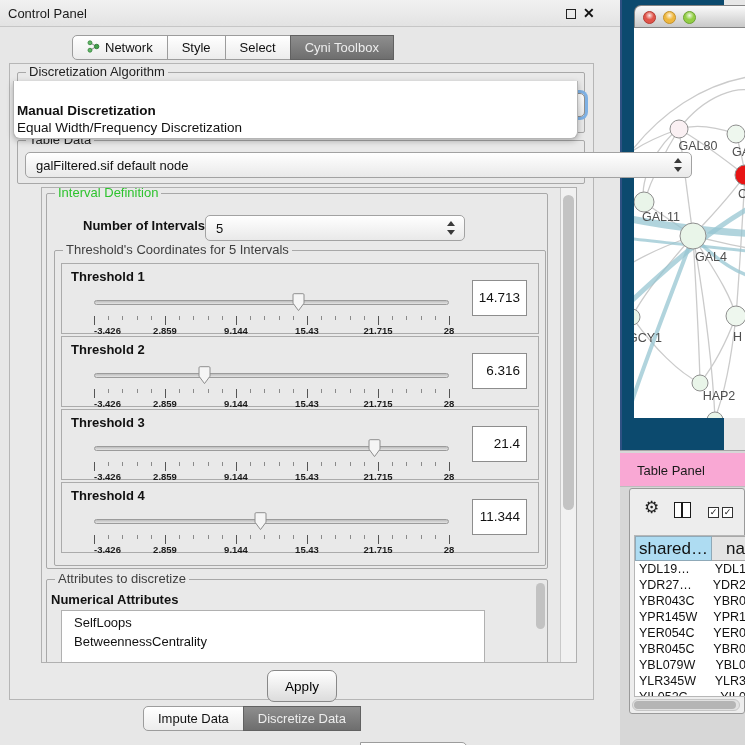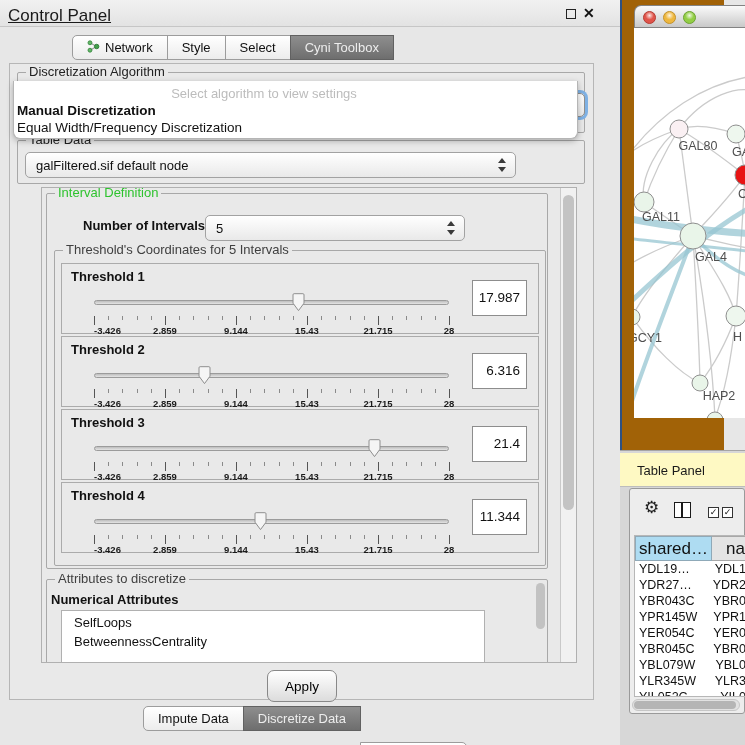--- a/index.html
+++ b/index.html
@@ -3,21 +3,21 @@
 <meta charset="utf-8">
 <style>
   * { box-sizing: border-box; margin: 0; padding: 0; }
   html,body { width:745px; height:745px; overflow:hidden; }
   body { font-family:"Liberation Sans", sans-serif; background:#e7e7e7; color:#111; position:relative; }
   .root { position:absolute; inset:0; }
 
   
   .cp-titlebar { position:absolute; left:0; top:0; width:620px; height:27px;
     background:linear-gradient(#f1f1f1,#e3e3e3); border-bottom:1px solid #c6c6c6; }
-  .cp-title { position:absolute; left:8px; top:6px; font-size:17px; color:#1a1a1a;text-decoration:underline; }
+  .cp-title { position:absolute; left:8px; top:6px; font-size:13px; color:#1a1a1a; }
   .float-ic { position:absolute; left:566px; top:9px; width:10px; height:10px; border:1.5px solid #222; background:transparent; }
   .close-ic { position:absolute; left:583px; top:5px; font-size:14px; font-weight:bold; color:#111; }
 
   
   .tabbar { position:absolute; display:flex; }
   .top-tabbar { left:72px; top:35px; }
   .bottom-tabbar { left:143px; top:706px; }
   .seg { display:flex; align-items:center; gap:5px; padding:0 14px; height:25px;
     background:linear-gradient(#ffffff,#ececec); border:1px solid #9c9c9c; margin-left:-1px;
     font-size:13px; color:#111; white-space:nowrap; }
@@ -101,33 +101,33 @@
   .attr-item { font-size:13px; line-height:19px; padding-left:12px; white-space:nowrap; }
   .attr-scroll { position:absolute; right:2px; top:3px; width:9px; height:46px;
     background:#c2c2c2; border-radius:5px; }
 
   .apply-btn { position:absolute; left:267px; top:670px; width:70px; height:32px;
     background:linear-gradient(#ffffff,#dcdcdc); border:1px solid #888; border-radius:7px;
     font-size:13.5px; font-family:"Liberation Sans", sans-serif; }
 
   
   .net-frame { position:absolute; left:620px; top:0; width:104px; height:450px;
-    background:#a16207; border-left:2px solid #2f5183; }
+    background:#0c4a6e; border-left:2px solid #2f5183; }
   .net-titlebar { position:absolute; left:12px; top:5px; width:113px; height:23px;
     background:linear-gradient(#fafafa,#c9c9c9); border:1px solid #838383; border-right:none;
     border-top-left-radius:7px; }
   .light { position:absolute; top:4.5px; width:13px; height:13px; border-radius:50%; }
   .net-canvas { position:absolute; left:12px; top:28px; width:113px; height:390px;
     background:#fff; overflow:hidden; }
 
   
   .right-lower { position:absolute; left:620px; top:450px; width:125px; height:295px;
     background:#d7d7d7; border-top:1px solid #a5a5a5; }
   .tp-titlebar { position:absolute; left:0; top:2px; width:125px; height:34px;
-    background:#fef9c3; border-bottom:1px solid #bdbdbd; }
+    background:#f9a8d4; border-bottom:1px solid #bdbdbd; }
   .tp-title { position:absolute; left:17px; top:10px; font-size:13px; color:#1a1a1a; }
   .tp-box { position:absolute; left:9px; top:37px; width:116px; height:226px;
     background:#ededed; border:1px solid #9a9a9a; border-radius:3px; }
   .gear { position:absolute; left:14px; top:10px; font-size:17px; color:#222; line-height:17px; }
   .col-ic { position:absolute; left:44px; top:13px; width:17px; height:16px;
     border:1.5px solid #1a1a1a; background:#fff; }
   .col-ic::after { content:""; position:absolute; left:6px; top:0; bottom:0; width:1.5px; background:#1a1a1a; }
   .chk { position:absolute; top:18px; width:11px; height:11px; border:1.5px solid #333;
     background:#fff; font-size:9px; line-height:8px; text-align:center; color:#111; }
   .tp-table { position:absolute; left:4px; top:46px; width:112px; height:162px;
@@ -184,30 +184,29 @@
   <div class="main-box"></div>
 
   <div class="group algo-group">
     <span class="gtitle dark">Discretization Algorithm</span>
   </div>
   <div class="focus-combo">
     <span class="stepper" style="right:10px"></span>
   </div>
 
   <div class="popup">
-    <div class="popup-hint">Select algorithm to view settings</div>
     <div class="popup-opts">
         <div class="popup-opt bold">Manual Discretization</div>
         <div class="popup-opt">Equal Width/Frequency Discretization</div>
       </div>
   </div>
 
   <div class="group td-group">
     <span class="gtitle dark">Table Data</span>
-    <div class="combo" style="left:7px; top:11px; width:491px; height:26px;">
+    <div class="combo" style="left:7px; top:11px; width:667px; height:26px;">
       <span class="val">galFiltered.sif default node</span>
       <span class="stepper"></span>
     </div>
   </div>
 
   <div class="viewport">
 
     <div class="group iv-group">
       <span class="gtitle green">Interval Definition</span>
       <span class="num-label">Number of Intervals</span>
@@ -255,21 +254,21 @@
                 <i class="major" style="left: 100%;"></i>
               </div>
               <div class="th-ticklabels">
                 <span style="left: 0%;">-3.426</span>
                 <span style="left: 20%; transform: translateX(-50%);">2.859</span>
                 <span style="left: 40%; transform: translateX(-50%);">9.144</span>
                 <span style="left: 60%; transform: translateX(-50%);">15.43</span>
                 <span style="left: 80%; transform: translateX(-50%);">21.715</span>
                 <span style="left: 100%; transform: translateX(-50%);">28</span>
               </div>
-              <div class="th-value">17.987</div>
+              <div class="th-value">14.713</div>
             </div>
             <div class="th-panel" style="top: 85px;">
               <div class="th-label">Threshold 2</div>
               <div class="th-zone">
                 <div class="th-track"></div>
                 <span class="th-thumb" style="left: calc(31% - 7.5px);"><svg width="15" height="19" viewBox="0 0 15 19">
                     <path d="M2 1.8 Q2 0.7 3.1 0.7 L11.9 0.7 Q13 0.7 13 1.8 L13 10.2 L7.5 17.6 L2 10.2 Z" fill="#f5f5f5" stroke="#8e8e8e"></path>
                   </svg></span>
               </div>
               <div class="th-ticks">

